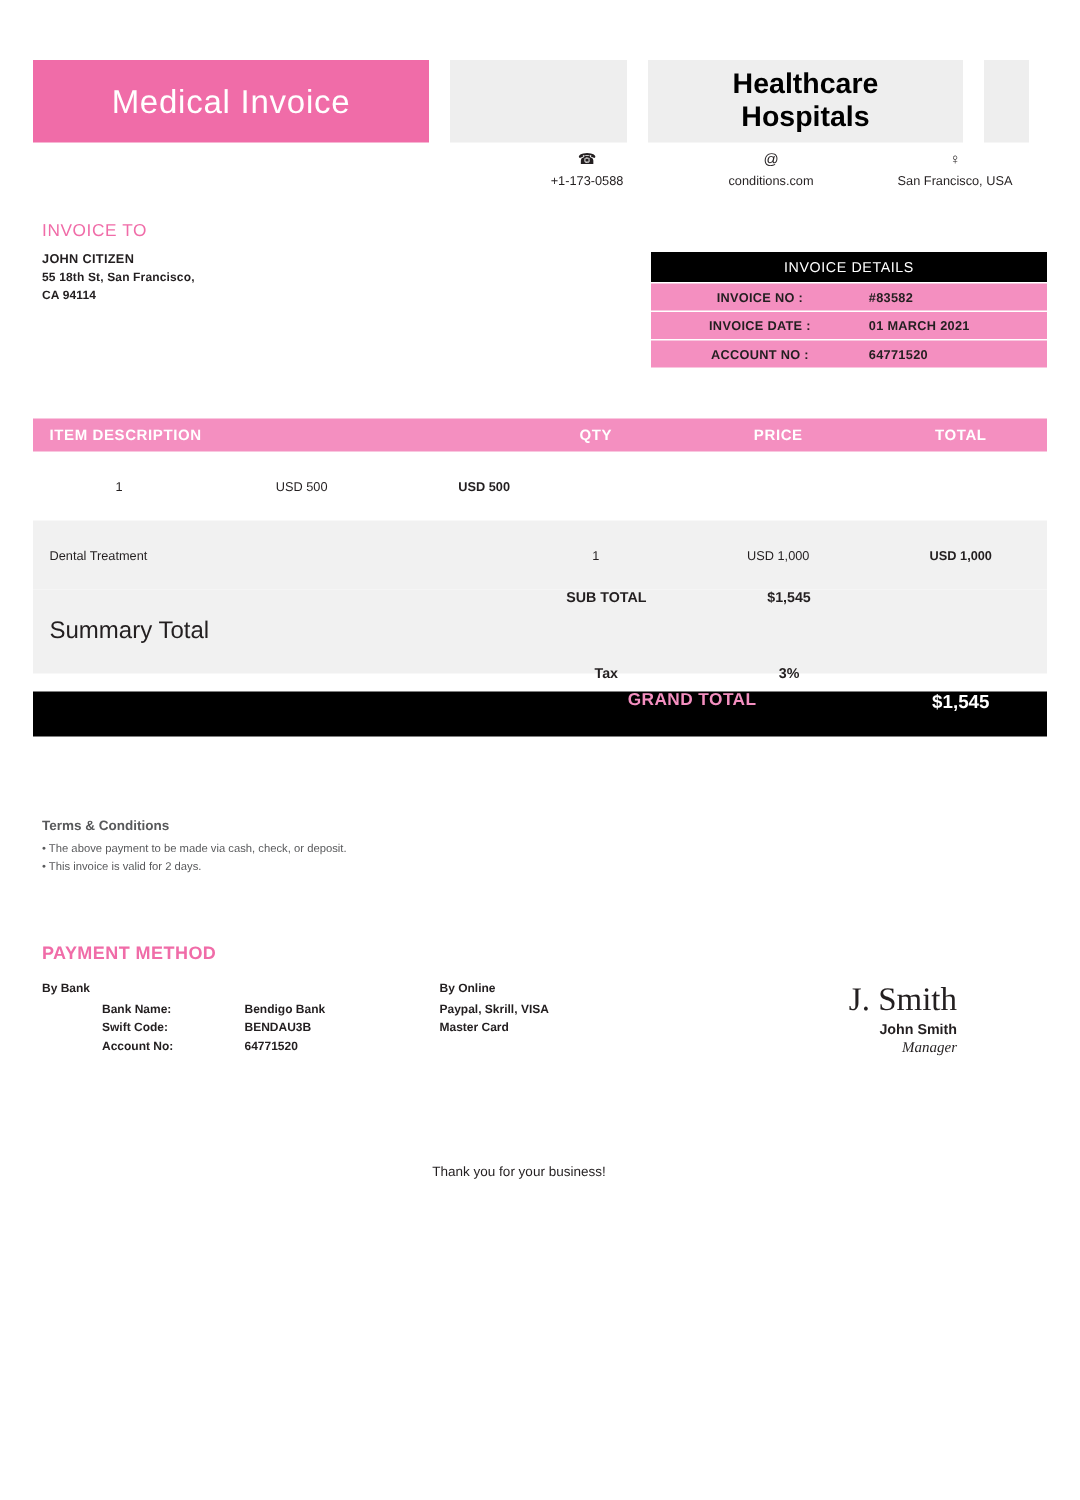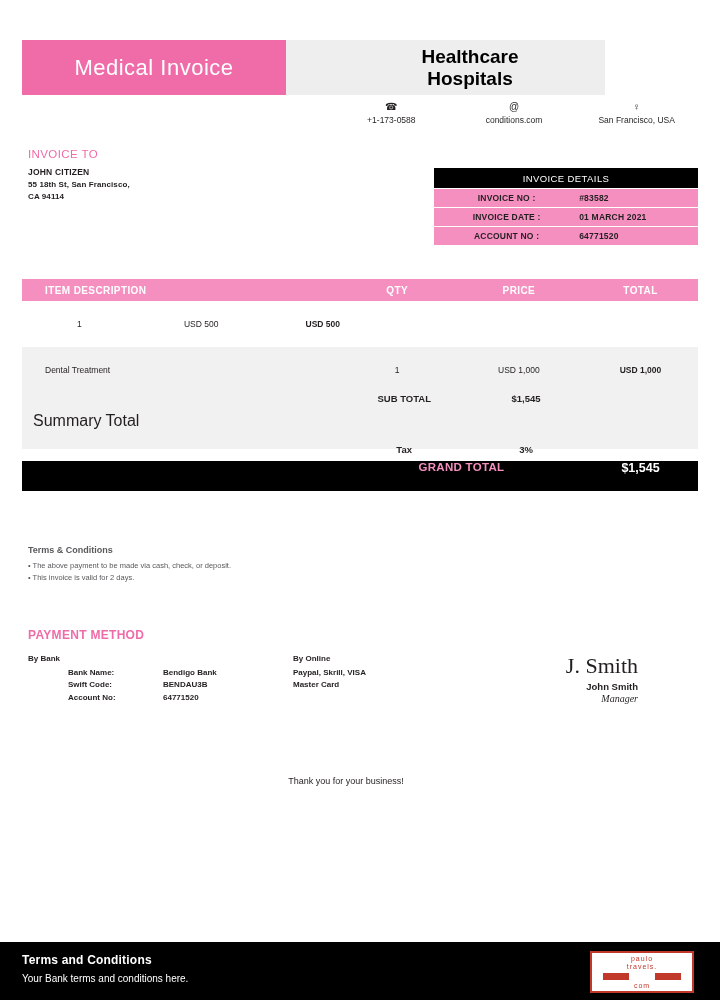--- a/index.html
+++ b/index.html
@@ -20,24 +20,25 @@
     width: 720px;
     height: 1000px;
     background: #ffffff;
   }
 
   
   .header {
     position: absolute;
     left: 22px;
     top: 40px;
-    width: 583px;
+    width: 664px;
     height: 55px;
     display: flex;
     align-items: stretch;
+    gap: 14px;
   }
   .header-title {
     background: #f06ca8;
     width: 264px;
     display: flex;
     align-items: center;
     justify-content: center;
     color: #ffffff;
     font-size: 22px;
     letter-spacing: 0.5px;
@@ -169,21 +170,21 @@
   }
   .items .irow {
     display: flex;
     height: 46px;
     align-items: center;
     font-size: 8.5px;
   }
   .items .irow.alt {
     background: #f1f1f1;
   }
-  .c-desc { width: 47%; padding-left: 23px; box-sizing: border-box; }
+  .c-desc { width: 47%; padding-left: 11px; box-sizing: border-box; }
   .c-qty  { width: 17%; text-align: center; }
   .c-price{ width: 19%; text-align: center; }
   .c-total{ width: 17%; text-align: center; }
   .items .irow .c-total { font-weight: bold; }
 
   
   .summary {
     display: flex;
     background: #f1f1f1;
     height: 56px;
@@ -515,29 +516,14 @@
         <div class="sign-name">J. Smith</div>
         <div class="sign-person">John Smith</div>
         <div class="sign-role">Manager</div>
       </div>
 
     </div>
   </div>
 
   <div class="thanks">Thank you for your business!</div>
 
-  <div class="footer">
-    <div class="footer-text">
-      <div class="footer-title">Terms and Conditions</div>
-      <div class="footer-sub">Your Bank terms and conditions here.</div>
-    </div>
-    <div class="footer-logo">
-      <div class="fl-top">paulo</div>
-      <div class="fl-top">travels.</div>
-      <div class="fl-bars">
-        <div class="fl-bar"></div>
-        <div class="fl-bar"></div>
-      </div>
-      <div class="fl-bot">com</div>
-    </div>
-  </div>
 
 </div>
 
 </body></html>

